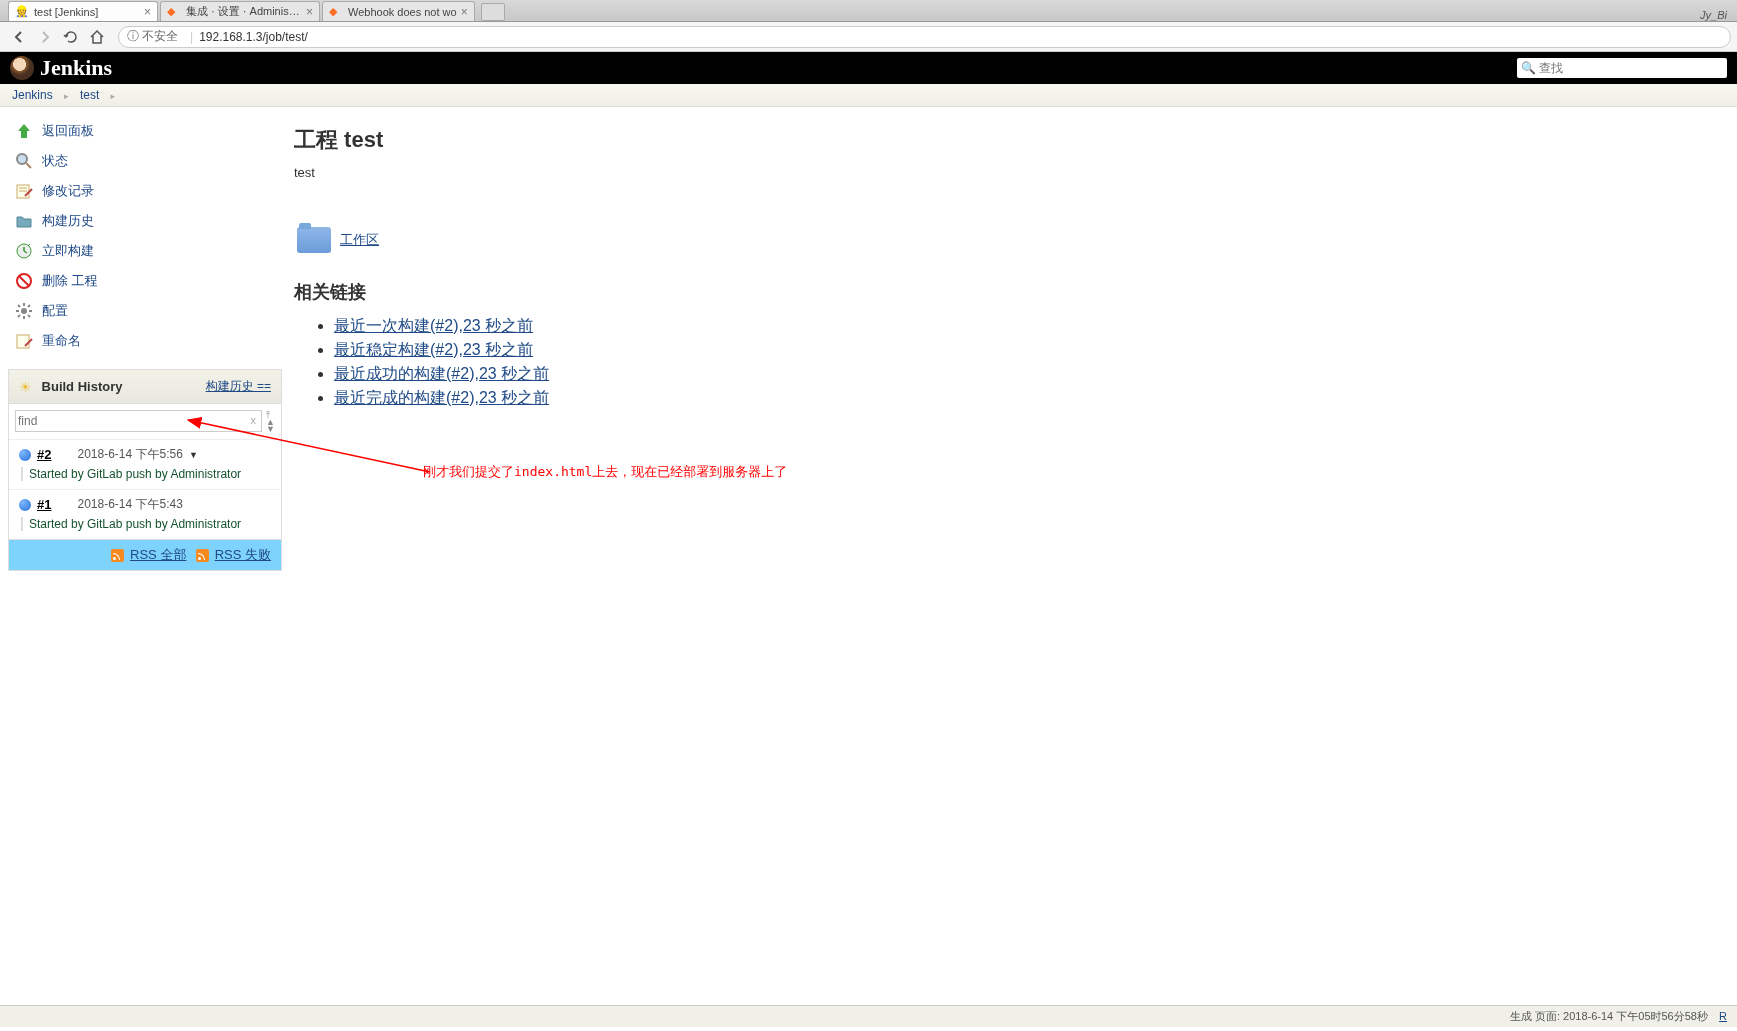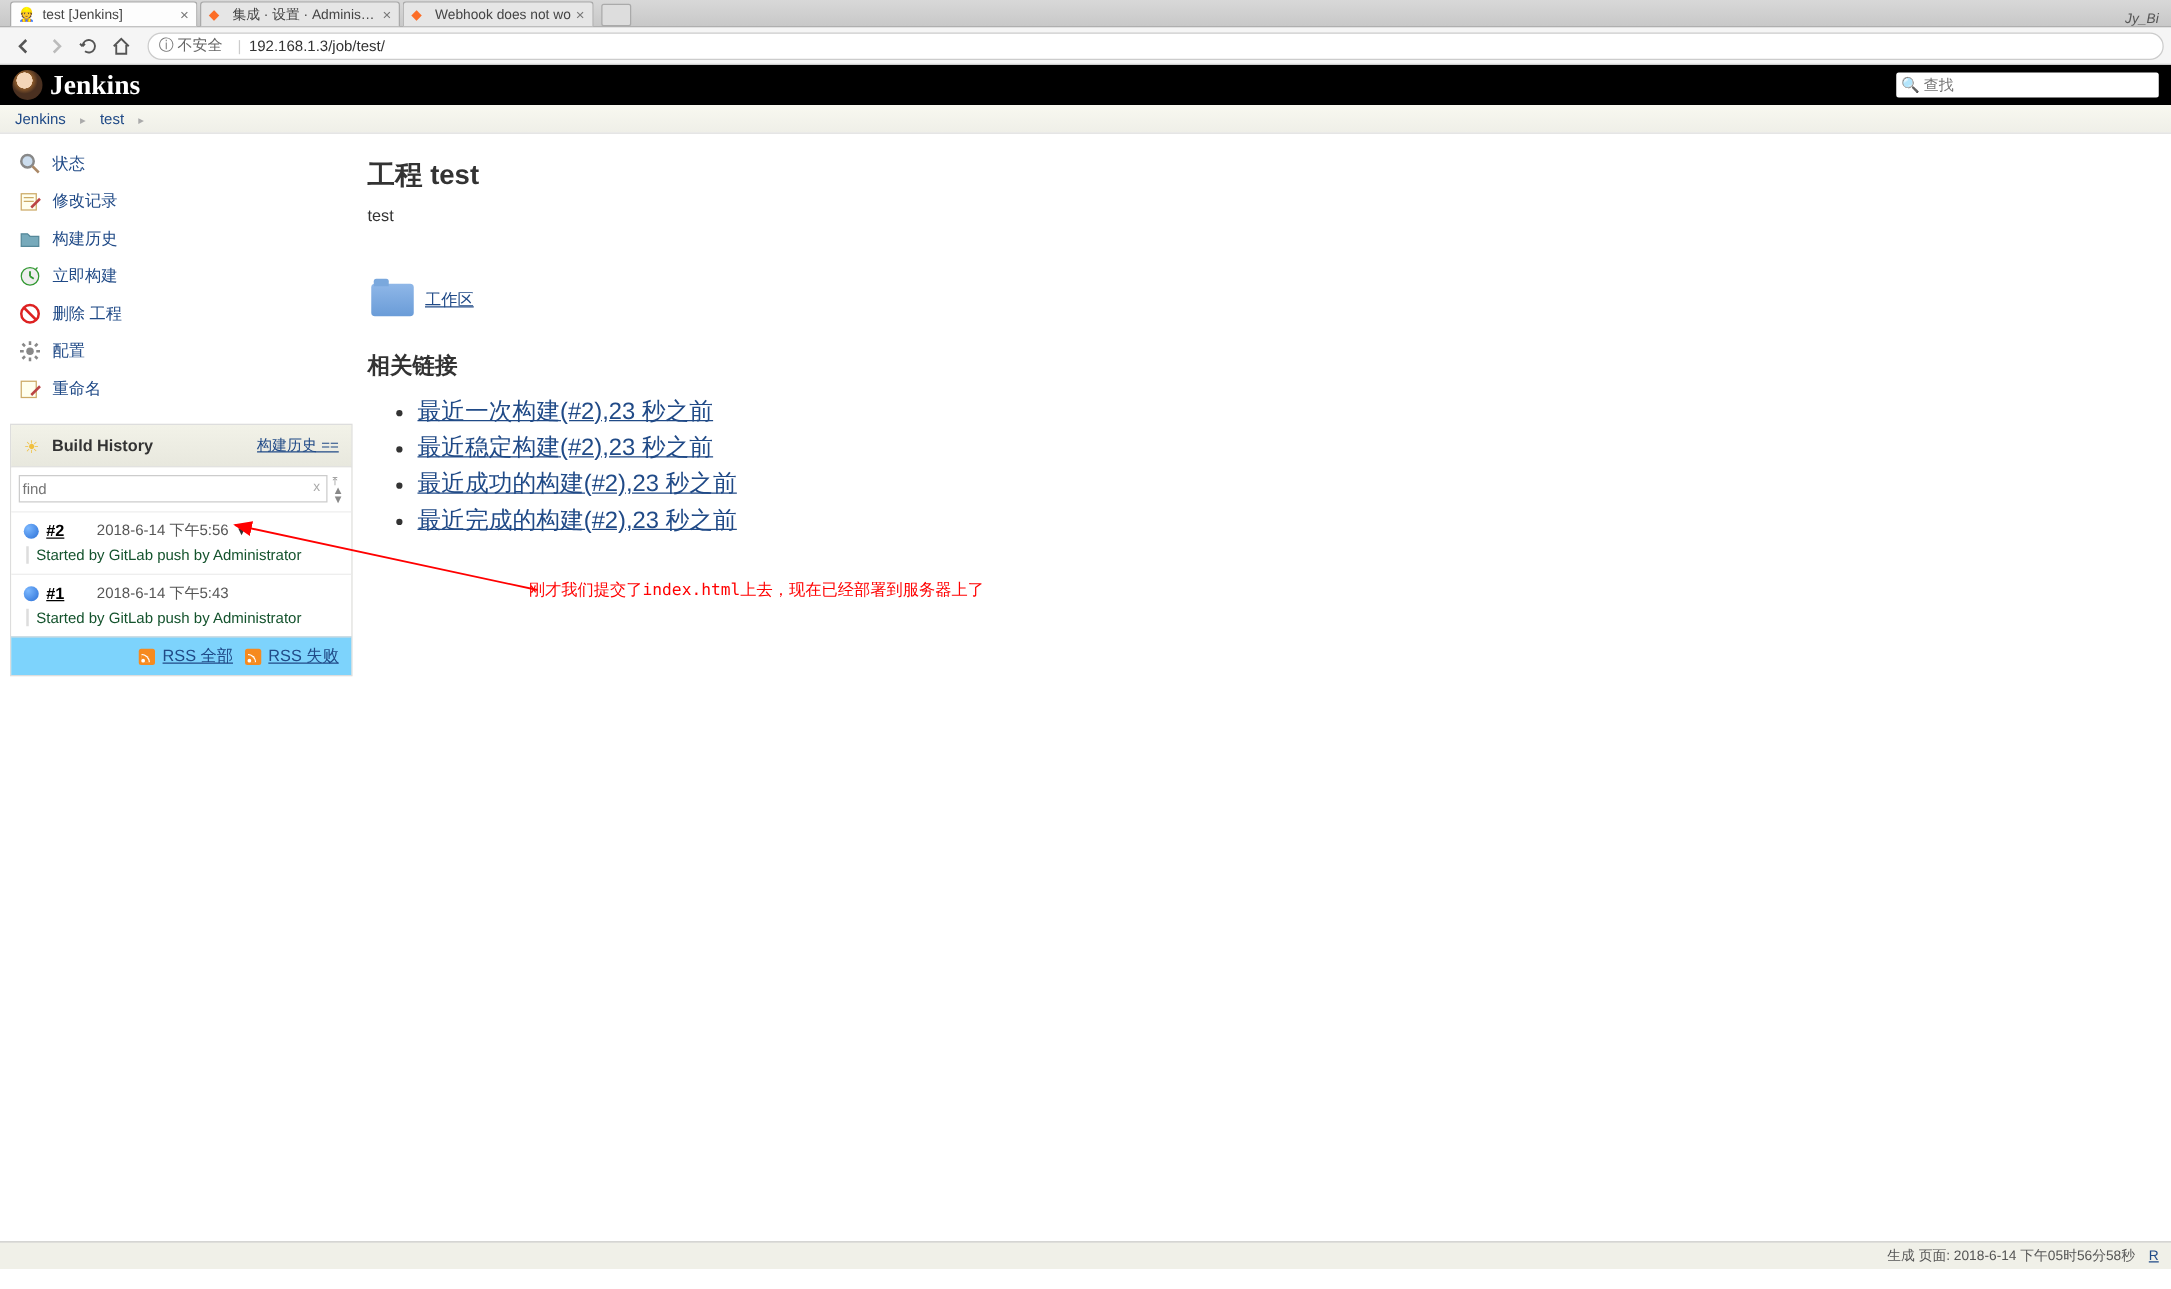--- a/index.html
+++ b/index.html
@@ -72,26 +72,26 @@
 .desc { margin-bottom: 30px; font-size: 13px; }
 .big-link { display: flex; align-items: center; margin-bottom: 12px; }
 .big-link .bicon { width: 40px; height: 40px; margin-right: 6px; display: flex; align-items: center; justify-content: center; }
 .folder-icon { width: 34px; height: 26px; background: linear-gradient(#8fb7e8,#6a9cd8); border-radius: 3px; position: relative; }
 .folder-icon::before { content: ''; position: absolute; top: -4px; left: 2px; width: 12px; height: 6px; background: #7aa8dd; border-radius: 2px 2px 0 0; }
 .notepad-icon { width: 32px; height: 30px; background: #fff8c8; border: 1px solid #d4c668; border-top: 6px solid #d4c668; position: relative; }
 .notepad-icon::after { content: ''; position: absolute; right: -5px; bottom: -2px; width: 20px; height: 4px; background: #b55; border-radius: 2px; transform: rotate(-35deg); }
 
 h2 { font-size: 18px; margin-top: 20px; margin-bottom: 12px; }
 .link-list { list-style: disc; padding-left: 40px; }
-.link-list li { margin-bottom: 3px; font-size: 19px; }
+.link-list li { margin-bottom: 3px; font-size: 16px; }
 .arrow-svg { position: absolute; top: 372px; left: 180px; }
 .anno-text { position: absolute; top: 463px; left: 423px; color: #f00; font-size: 13px; font-family: SimSun, monospace; }
 
 
-.page-footer { position: fixed; bottom: 16px; right: 0; left: 0; background: #f0f0e8; border-top: 1px solid #ccc; padding: 3px 10px; text-align: right; font-size: 11px; color: #555; }
+.page-footer { position: fixed; bottom: 4px; right: 0; left: 0; background: #f0f0e8; border-top: 1px solid #ccc; padding: 3px 10px; text-align: right; font-size: 11px; color: #555; }
 .page-footer a { text-decoration: underline; margin-left: 8px; }
 
 
 svg { display: block; }
 </style>
 </head>
 <body>
 
 <div class="browser-tabs">
   <div class="tab">
@@ -156,20 +156,28 @@
 <div class="breadcrumb">
   <a>Jenkins</a>
   <span class="sep">▸</span>
   <a>test</a>
   <span class="sep">▸</span>
 </div>
 
 <div class="page">
 
   <div class="sidebar">
+    <div class="task">
+      <span class="ticon">
+          <svg width="18" height="18" viewBox="0 0 18 18">
+            <path d="M9 2 L15 9 H12 V16 H6 V9 H3 Z" fill="#4a4"></path>
+          </svg>
+        </span>
+      <a>返回面板</a>
+    </div>
     <div class="task">
       <span class="ticon">
           <svg width="18" height="18" viewBox="0 0 18 18">
             <circle cx="7" cy="7" r="5" stroke="#888" stroke-width="2" fill="#cde"></circle>
             <line x1="11" y1="11" x2="16" y2="16" stroke="#a86" stroke-width="2"></line>
           </svg>
         </span>
       <a>状态</a>
     </div>
     <div class="task">

